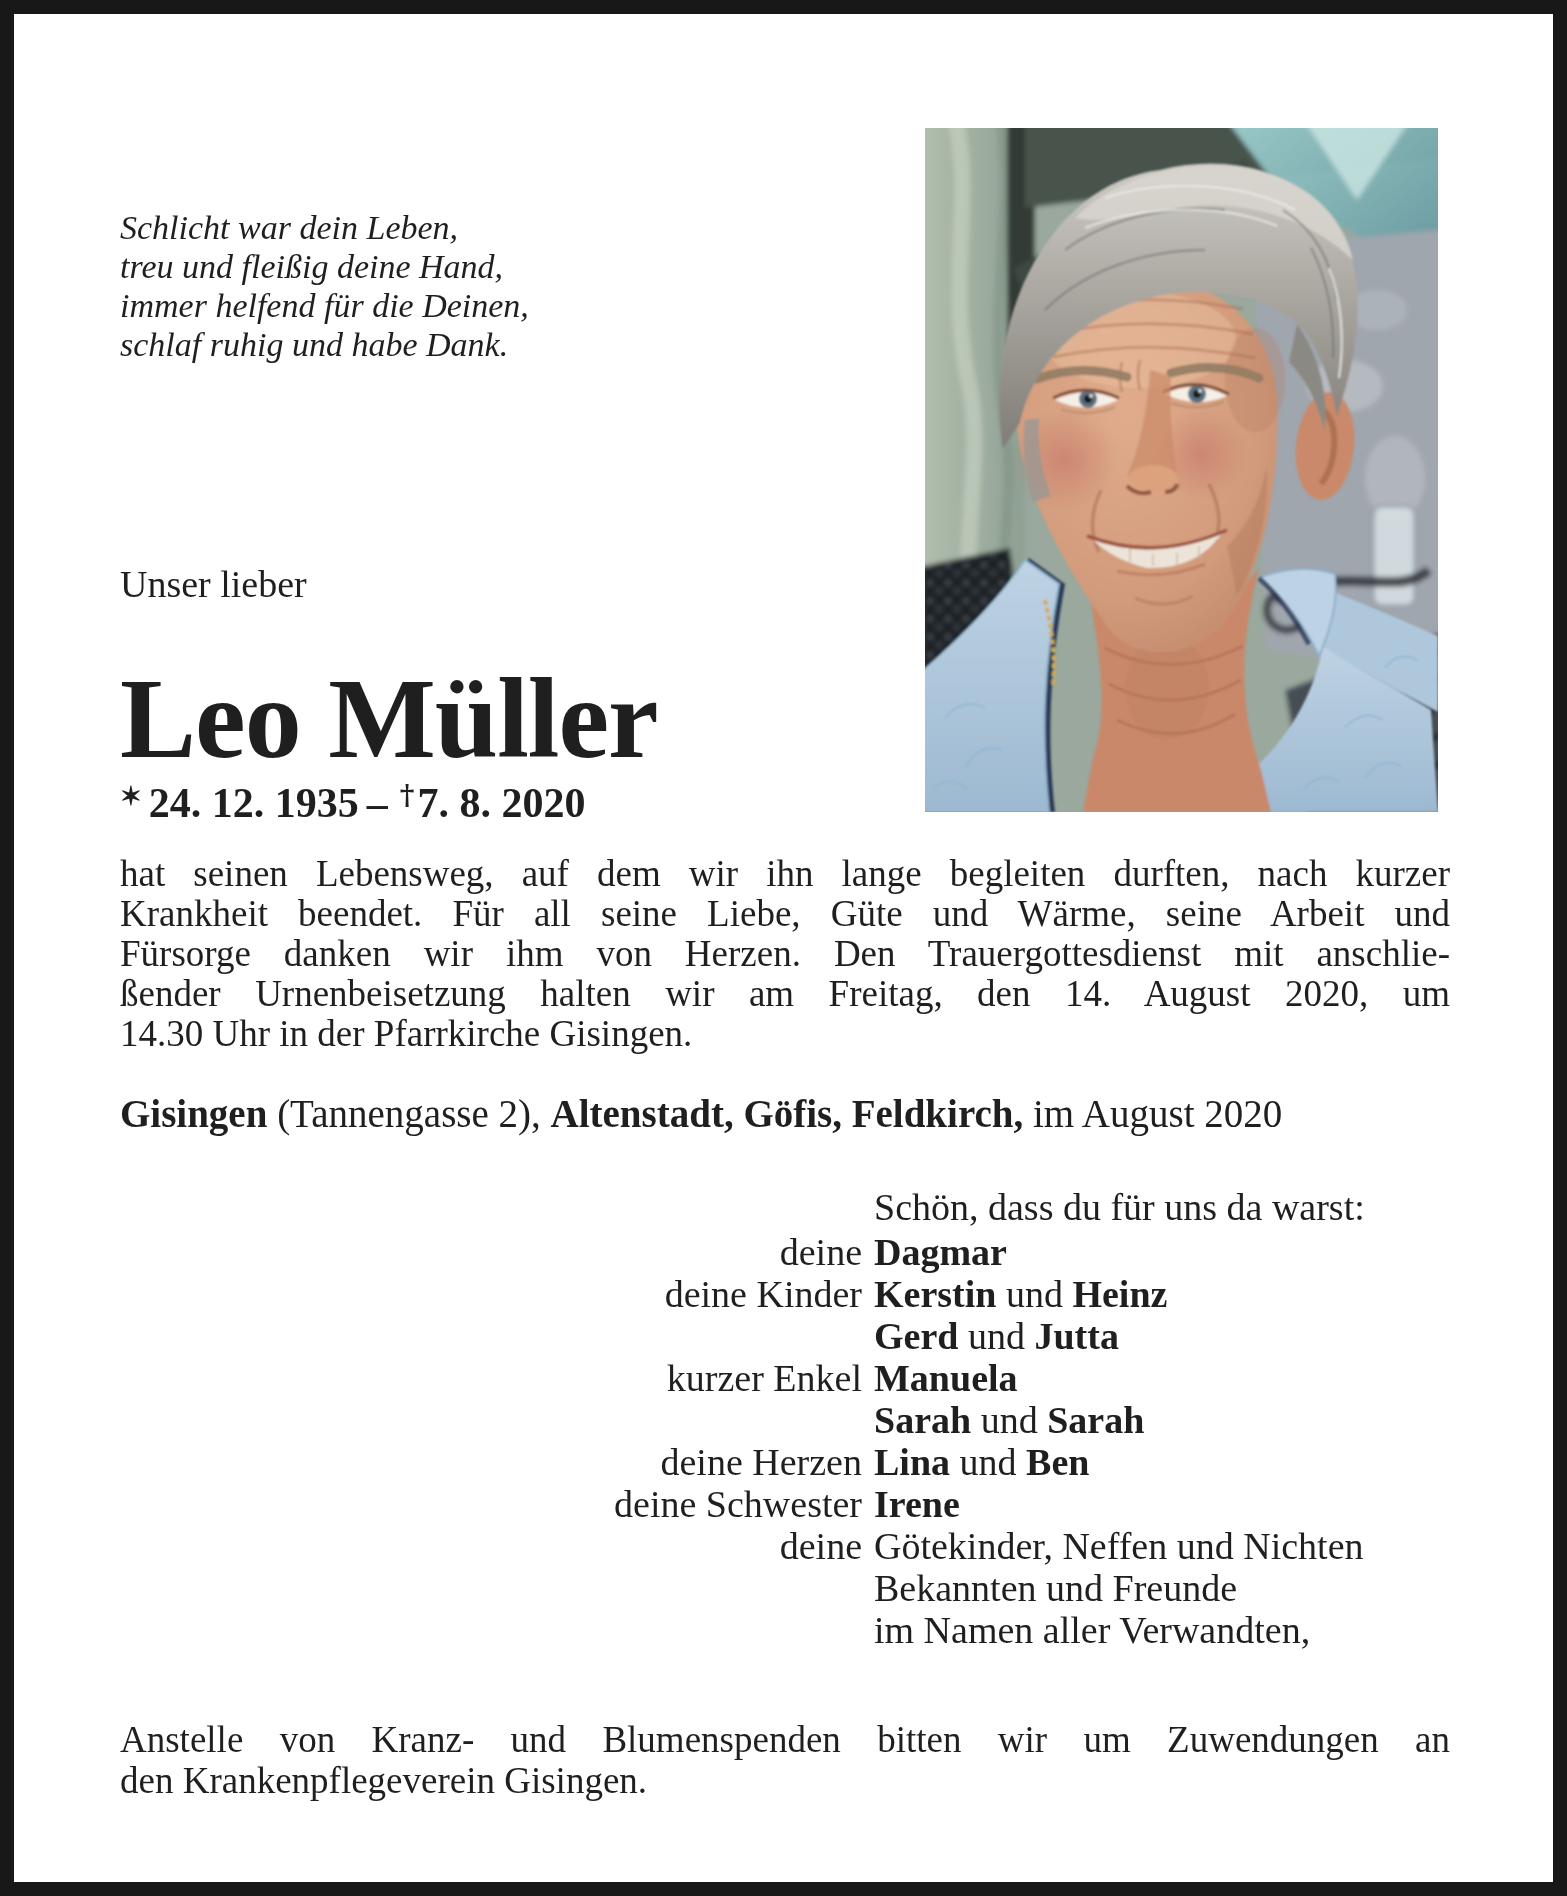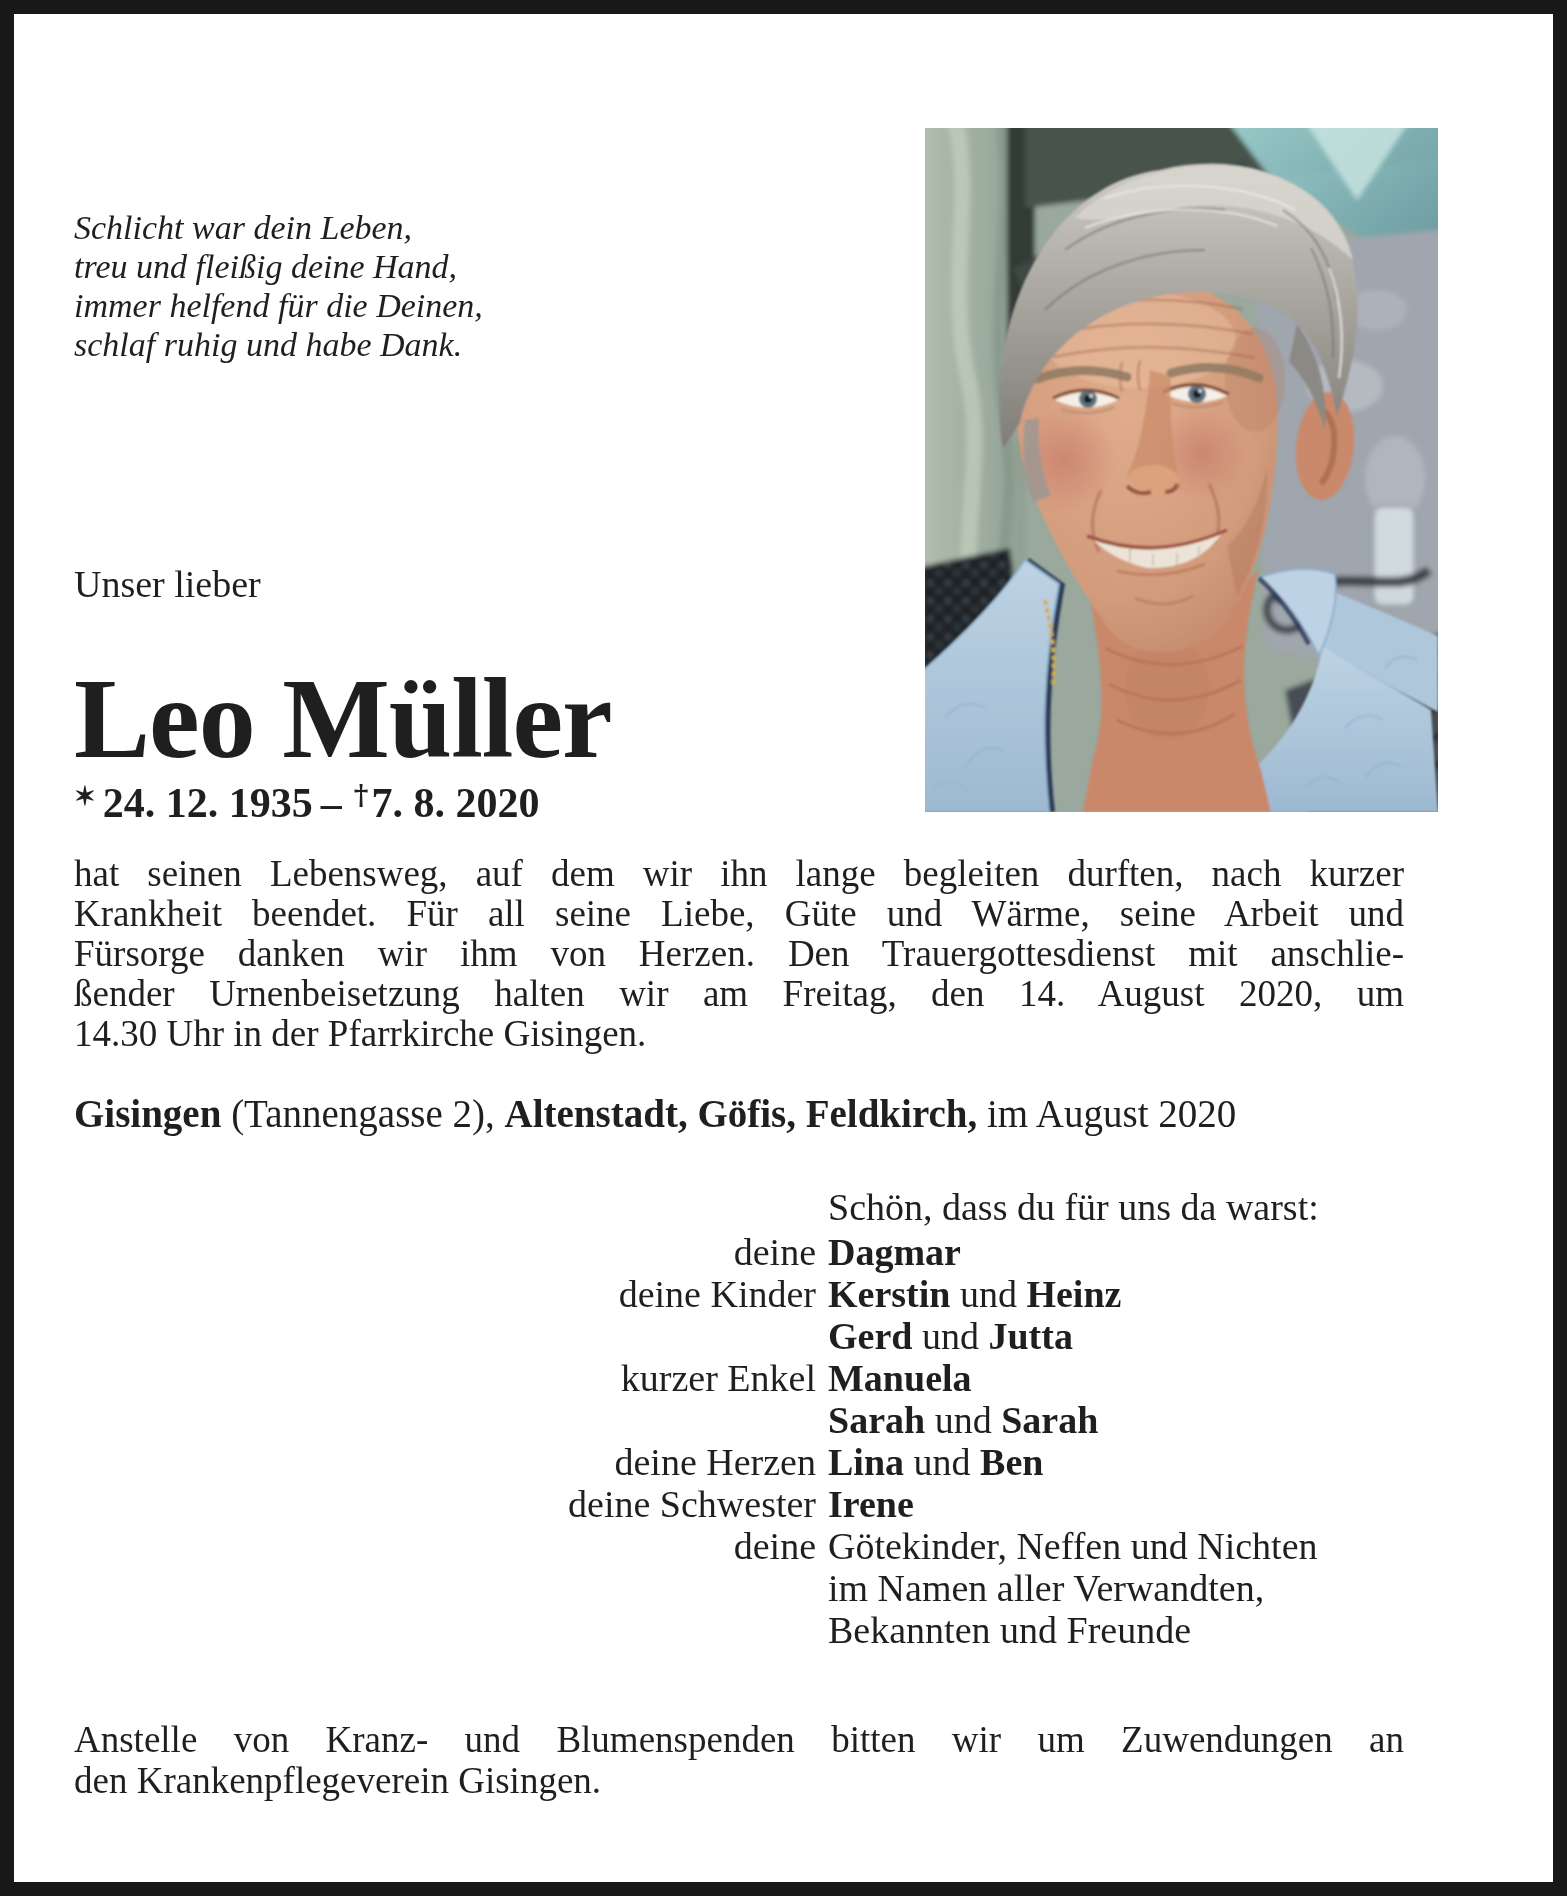--- a/index.html
+++ b/index.html
@@ -6,21 +6,21 @@
   .page {
     position:relative;
     width:1567px; height:1896px;
     box-sizing:border-box;
     background:#ffffff;
     border:14px solid #181818;
     font-family:"Liberation Serif", serif;
     color:#1f1f1f;
     overflow:hidden;
   }
-  .content { padding:0 95px 0 60px; }
+  .content { padding:0 95px 0 106px; }
 
   .poem { margin-top:194px; font-style:italic; font-size:34px; line-height:39px; }
   .poem div { white-space:nowrap; }
 
   .salutation { margin-top:198px; font-size:38px; line-height:44px;font-family:Liberation Serif, serif; }
 
   .name { margin:56px 0 0 0; font-size:114px; line-height:114px; font-weight:700; letter-spacing:-1px; }
 
   .dates { margin-top:4px; font-size:42px; line-height:46px; font-weight:700; }
   .dates .sign { display:inline-block; font-family:"DejaVu Serif","Liberation Serif",serif; font-size:26px; transform:translateY(-12px); margin-right:7px; }
@@ -284,25 +284,25 @@
       <div class="frow">
         <span class="flabel">deine Schwester</span>
         <span class="fnames"><b>Irene</b><span></span><b></b><span></span></span>
       </div>
       <div class="frow">
         <span class="flabel">deine</span>
         <span class="fnames"><b></b><span></span><b></b><span>Götekinder, Neffen und Nichten</span></span>
       </div>
       <div class="frow">
         <span class="flabel"></span>
+        <span class="fnames"><b></b><span></span><b></b><span>Bekannten und Freunde</span></span>
+      </div>
+      <div class="frow">
+        <span class="flabel"></span>
         <span class="fnames"><b></b><span></span><b></b><span>im Namen aller Verwandten,</span></span>
-      </div>
-      <div class="frow">
-        <span class="flabel"></span>
-        <span class="fnames"><b></b><span></span><b></b><span>Bekannten und Freunde</span></span>
       </div>
     </div>
 
     <div class="donation">
       <div class="jline">Anstelle von Kranz- und Blumenspenden bitten wir um Zuwendungen an</div>
       <div class="jlast">den Krankenpflegeverein Gisingen.</div>
     </div>
 
   </div>
 </div>

